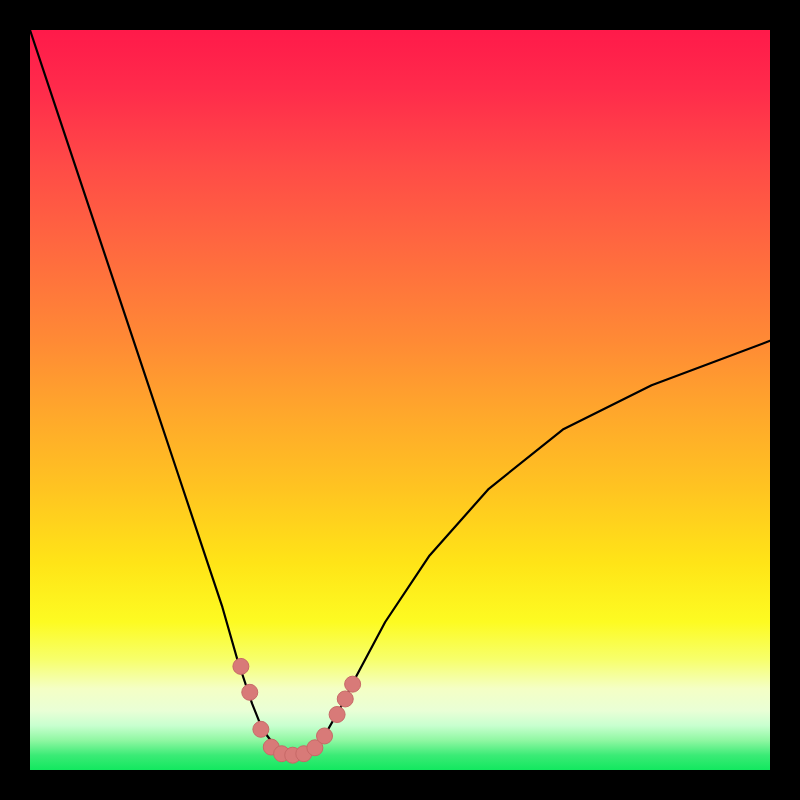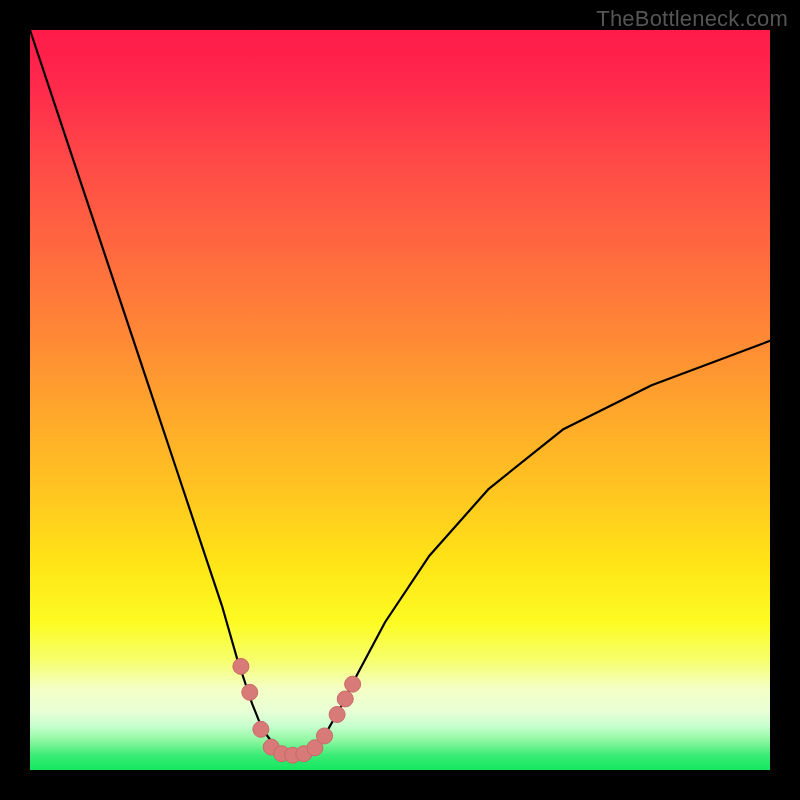--- a/index.html
+++ b/index.html
@@ -60,21 +60,20 @@
     top: 0;
     width: 740px;
     height: 740px;
     overflow: visible;
   }
 </style>
 </head>
 <body>
 
 <div class="frame">
-  <div class="watermark">TheBottleneck.com</div>
 
   <div class="plot">
     <svg class="curve" viewBox="0 0 740 740" preserveAspectRatio="none">
       <path id="main-curve" fill="none" stroke-width="2.2" stroke-linecap="round" stroke-linejoin="round" d="M0.00 0.00 L29.60 88.80 L59.20 177.60 L88.80 266.40 L118.40 355.20 L148.00 444.00 L177.60 532.80 L192.40 577.20 L207.20 629.00 L222.00 673.40 L229.40 691.90 L236.80 705.22 L244.20 714.84 L251.60 721.50 L259.00 724.46 L266.40 725.20 L273.80 724.46 L281.20 720.76 L288.60 713.36 L296.00 703.00 L310.80 677.10 L325.60 647.50 L355.20 592.00 L399.60 525.40 L458.80 458.80 L532.80 399.60 L621.60 355.20 L740.00 310.80" stroke="#000000"></path>
       <g id="marker-group">
           <circle cx="210.90" cy="636.40" r="8" fill="#d87a78" stroke="#c76967" stroke-width="1"></circle>
           <circle cx="219.78" cy="662.30" r="8" fill="#d87a78" stroke="#c76967" stroke-width="1"></circle>
           <circle cx="230.88" cy="699.30" r="8" fill="#d87a78" stroke="#c76967" stroke-width="1"></circle>
           <circle cx="241.24" cy="717.06" r="8" fill="#d87a78" stroke="#c76967" stroke-width="1"></circle>
           <circle cx="251.60" cy="723.72" r="8" fill="#d87a78" stroke="#c76967" stroke-width="1"></circle>

